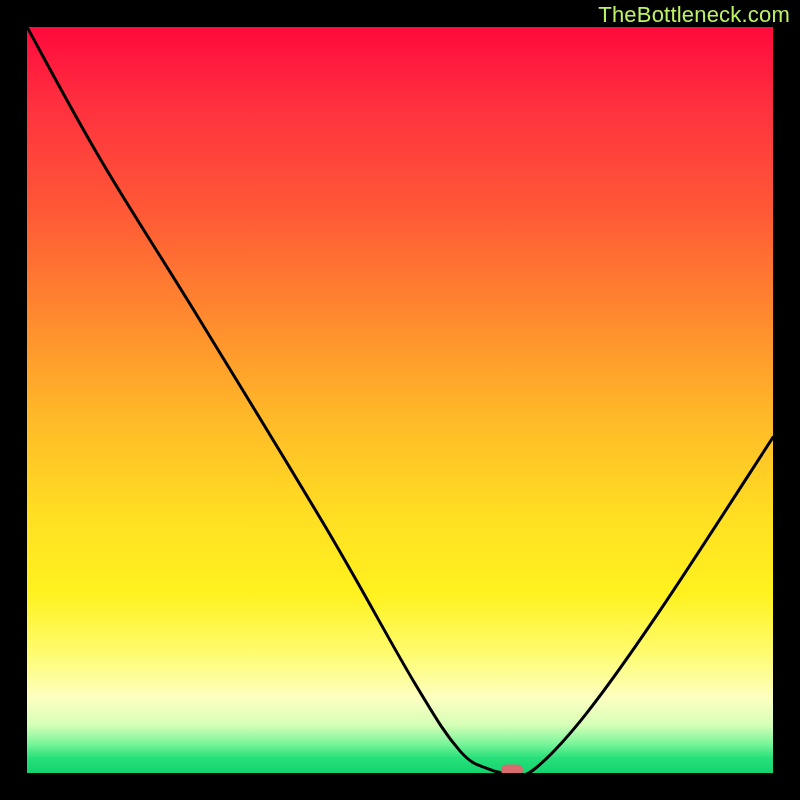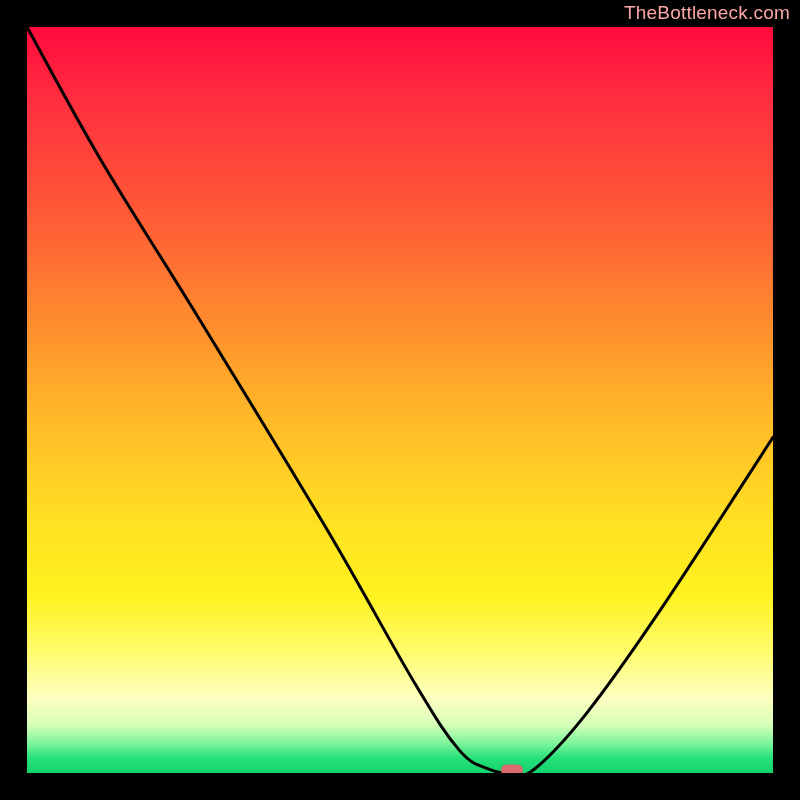--- a/index.html
+++ b/index.html
@@ -44,22 +44,22 @@
       #d7ffb8 93.5%,
       #7df59b 96%,
       #27e07a 98%,
       #14d36e 100%
     );
   }
   .watermark {
     position: absolute;
     top: 2px;
     right: 10px;
-    color: #fca5a5;
-    font-size: 19px;
+    color: #bef264;
+    font-size: 22px;
     font-weight: 500;
     letter-spacing: 0.2px;
     user-select: none;
   }
   svg.curve {
     position: absolute;
     inset: 0;
     width: 746px;
     height: 746px;
   }

